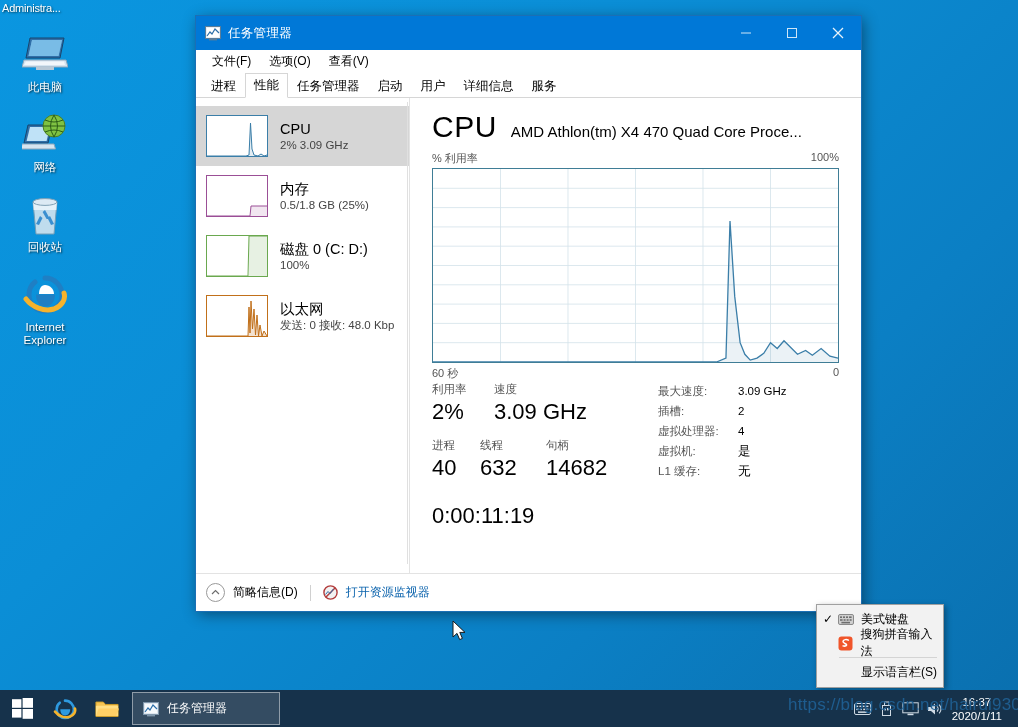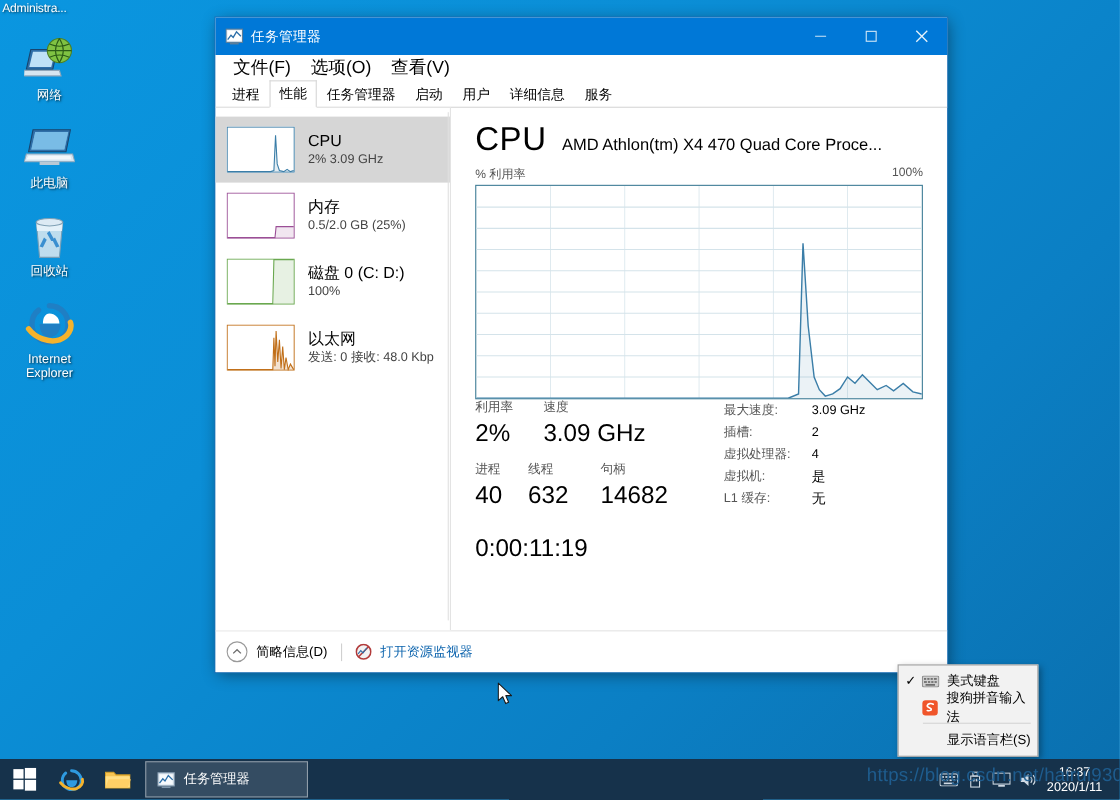--- a/index.html
+++ b/index.html
@@ -43,21 +43,21 @@
   #titlebar .tb-title{ color:#fff; font-size:12.5px; letter-spacing:.3px; }
   .tb-spacer{ flex:1; }
   .winbtn{
     width:46px; height:34px; display:flex; align-items:center; justify-content:center;
     color:#fff;
   }
   .winbtn svg{ display:block; }
 
   #menubar{
     height:23px; display:flex; align-items:center; padding-left:8px; gap:2px;
-    font-size:16px; color:#000; background:#fff; flex:0 0 auto;
+    font-size:12px; color:#000; background:#fff; flex:0 0 auto;
   }
   #menubar .mi{ padding:2px 8px; }
 
   #tabstrip{
     height:25px; display:flex; align-items:flex-end; padding-left:6px;
     border-bottom:1px solid #d6d6d6; background:#fff; flex:0 0 auto;
     position:relative;
   }
   .tab{
     font-size:12.5px; color:#000; padding:3px 8px 4px; border:1px solid transparent;
@@ -170,44 +170,44 @@
 </head>
 <body>
 
 <div id="desktop">
 
   <div id="desktop-icons">
     <div class="user-label">Administra...</div>
 
     <div class="dicon">
       <div class="glyph">
+        <svg width="46" height="40" viewBox="0 0 46 40">
+          <polygon points="8,4 42,4 38,24 4,24" fill="#2f6fa8" stroke="#17456f" stroke-width="1"></polygon>
+          <polygon points="10,6 40,6 36.5,22 6.5,22" fill="#9fd3f2"></polygon>
+          <polygon points="10,6 40,6 36.5,22 6.5,22" fill="#5aa9dd" opacity=".55"></polygon>
+          <polygon points="2,26 44,26 46,33 0,33" fill="#d6e5f0" stroke="#8fa7bb" stroke-width="1"></polygon>
+          <polygon points="4,27.5 42,27.5 43,31 2,31" fill="#f2f7fb"></polygon>
+          <rect x="14" y="33" width="18" height="3" fill="#b9c9d6"></rect>
+        </svg>
+      </div>
+      <div class="cap">此电脑</div>
+    </div>
+
+    <div class="dicon">
+      <div class="glyph">
         <svg width="46" height="42" viewBox="0 0 46 42">
           <polygon points="6,12 30,12 26,30 2,30" fill="#2f6fa8" stroke="#17456f" stroke-width="1"></polygon>
           <polygon points="8,14 28,14 24.6,28 4.6,28" fill="#bfe2f7"></polygon>
           <polygon points="0,31 32,31 33.5,36 -1,36" fill="#d6e5f0" stroke="#8fa7bb" stroke-width="1"></polygon>
           <circle cx="32" cy="13" r="11" fill="#7fc242" stroke="#4c7f24" stroke-width="1"></circle>
           <path d="M21 13 h22 M32 2 q7 11 0 22 M32 2 q-7 11 0 22" stroke="#2c5d17" fill="none" stroke-width="1"></path>
           <path d="M23 7 q9 4 18 0 M23 19 q9 -4 18 0" stroke="#2c5d17" fill="none" stroke-width="1"></path>
         </svg>
       </div>
       <div class="cap">网络</div>
-    </div>
-
-    <div class="dicon">
-      <div class="glyph">
-        <svg width="46" height="40" viewBox="0 0 46 40">
-          <polygon points="8,4 42,4 38,24 4,24" fill="#2f6fa8" stroke="#17456f" stroke-width="1"></polygon>
-          <polygon points="10,6 40,6 36.5,22 6.5,22" fill="#9fd3f2"></polygon>
-          <polygon points="10,6 40,6 36.5,22 6.5,22" fill="#5aa9dd" opacity=".55"></polygon>
-          <polygon points="2,26 44,26 46,33 0,33" fill="#d6e5f0" stroke="#8fa7bb" stroke-width="1"></polygon>
-          <polygon points="4,27.5 42,27.5 43,31 2,31" fill="#f2f7fb"></polygon>
-          <rect x="14" y="33" width="18" height="3" fill="#b9c9d6"></rect>
-        </svg>
-      </div>
-      <div class="cap">此电脑</div>
     </div>
 
     <div class="dicon">
       <div class="glyph">
         <svg width="40" height="44" viewBox="0 0 40 44">
           <path d="M8 10 L32 10 L29 42 L11 42 Z" fill="#cfe3ef" stroke="#7fa0b5" stroke-width="1" opacity=".92"></path>
           <path d="M8 10 L32 10 L31.3 18 L8.7 18 Z" fill="#e8f3fa" opacity=".9"></path>
           <ellipse cx="20" cy="10" rx="12" ry="3.4" fill="#dceaf4" stroke="#7fa0b5" stroke-width="1"></ellipse>
           <path d="M20 18 l5 9 h-3.4 l-4-7z" fill="#3a8fd0"></path>
           <path d="M15 24 l-4 8 l3 1 l3.5-7z" fill="#3a8fd0"></path>
@@ -304,21 +304,21 @@
         <div class="sbitem">
           <span class="sbthumb">
             <svg width="62" height="42" viewBox="0 0 62 42" preserveAspectRatio="none">
               <rect x="0.5" y="0.5" width="61" height="41" fill="#fff" stroke="#9b4f96"></rect>
               <polygon points="45,41 45,31 61,31 61,41" fill="#9b4f96" opacity=".14"></polygon>
               <polyline points="1,41 44,41 45,31 61,31" fill="none" stroke="#9b4f96" stroke-width="1"></polyline>
             </svg>
           </span>
           <span class="sbtext">
             <span class="sbtitle">内存</span>
-            <span class="sbsub" style="display:block">0.5/2.0 GB (25%)</span>
+            <span class="sbsub" style="display:block">0.5/1.8 GB (25%)</span>
           </span>
         </div>
 
         <div class="sbitem">
           <span class="sbthumb">
             <svg width="62" height="42" viewBox="0 0 62 42" preserveAspectRatio="none">
               <rect x="0.5" y="0.5" width="61" height="41" fill="#fff" stroke="#6aa84f"></rect>
               <polygon points="43,41 43,1 61,1 61,41" fill="#6aa84f" opacity=".16"></polygon>
               <polyline points="1,41 42,41 43,1 61,1" fill="none" stroke="#6aa84f" stroke-width="1"></polyline>
             </svg>
@@ -376,20 +376,24 @@
               <line x1="0" y1="120" x2="600" y2="120"></line>
               <line x1="0" y1="140" x2="600" y2="140"></line>
               <line x1="0" y1="160" x2="600" y2="160"></line>
               <line x1="0" y1="180" x2="600" y2="180"></line>
             </g>
             <polygon points="0,200 420,200 434,196 440,54 447,132 455,180 462,192 470,198 480,196 490,191 500,180 510,186 520,178 530,185 540,192 552,188 562,193 575,186 588,194 600,196 600,200" fill="#3b7ea8" opacity=".10"></polygon>
             <polyline points="0,200 420,200 434,196 440,54 447,132 455,180 462,192 470,198 480,196 490,191 500,180 510,186 520,178 530,185 540,192 552,188 562,193 575,186 588,194 600,196" fill="none" stroke="#3b7ea8" stroke-width="1.3" vector-effect="non-scaling-stroke"></polyline>
           </svg>
         </div>
 
+        <div id="axis-bot">
+          <span>60 秒</span>
+          <span>0</span>
+        </div>
 
         <div id="stats">
 
           <div id="stats-left">
             <div class="stat-row">
               <div class="stat" style="width:62px">
                 <div class="lbl">利用率</div>
                 <div class="val">2%</div>
               </div>
               <div class="stat">

